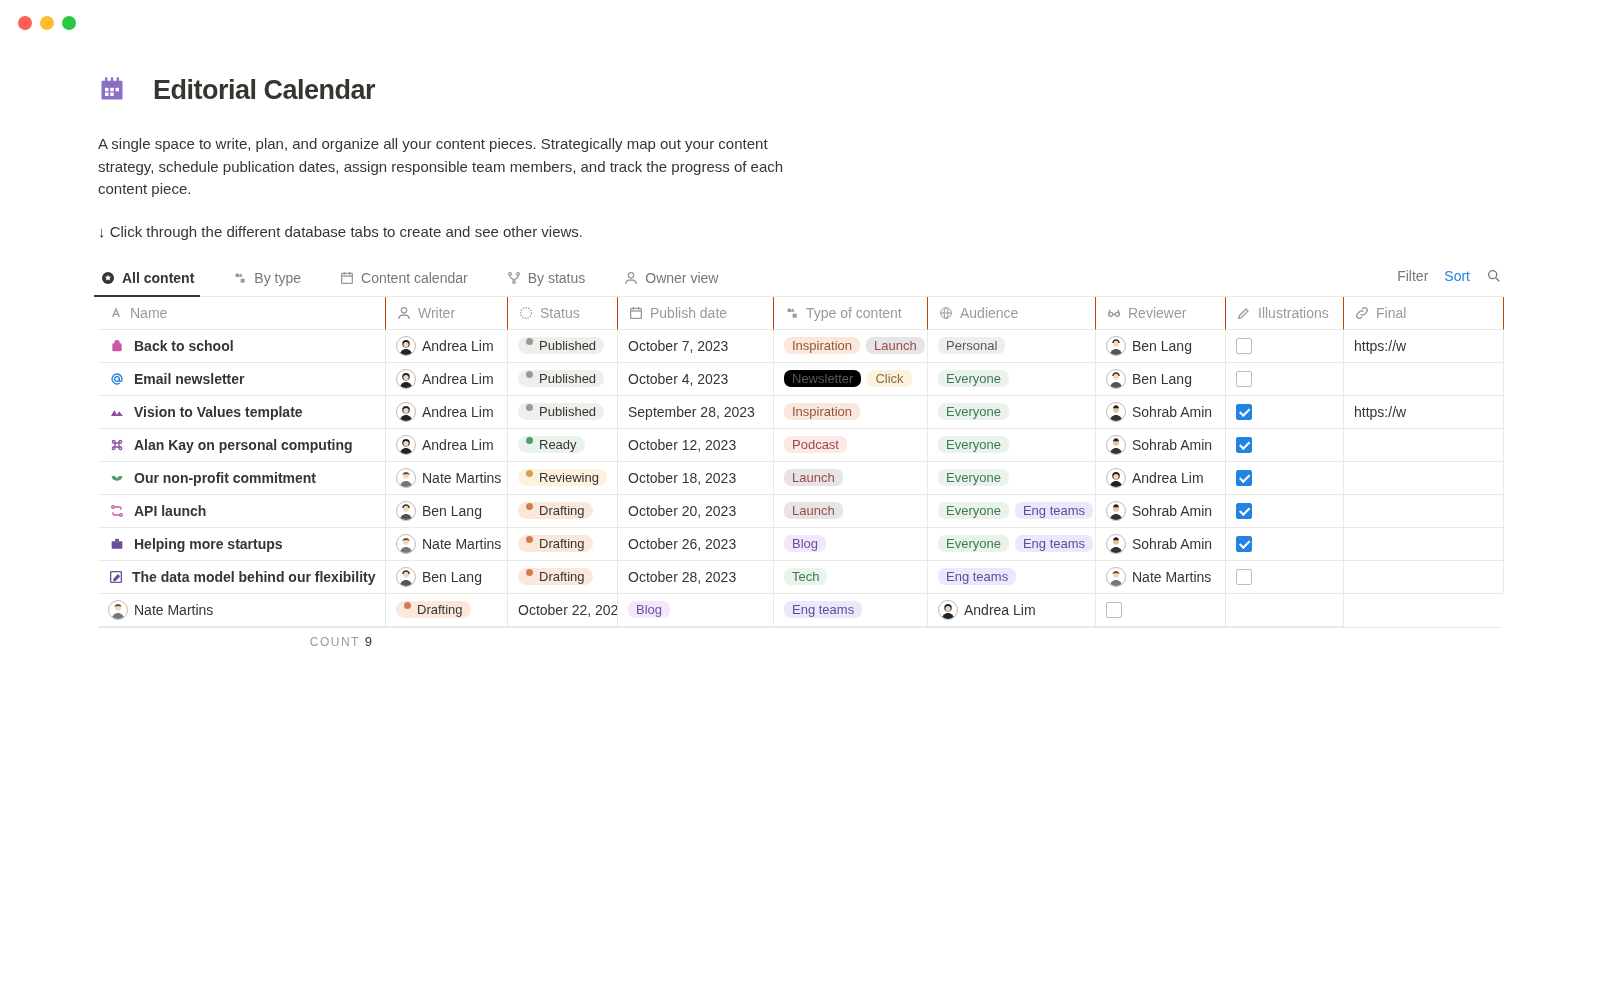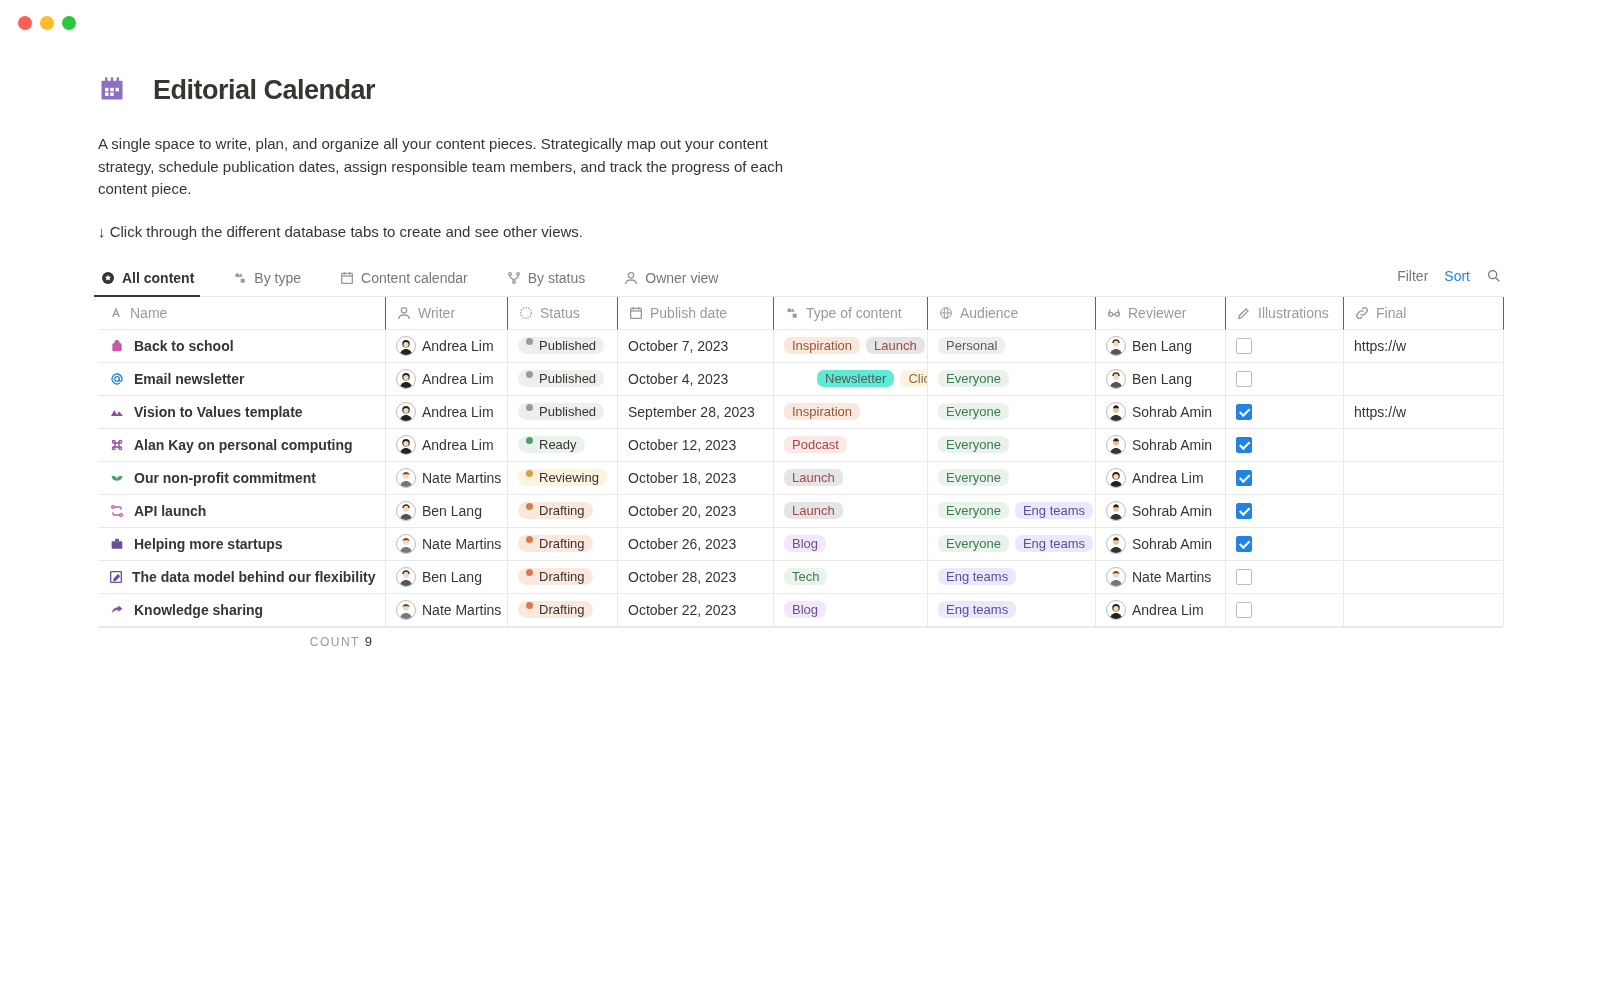--- a/index.html
+++ b/index.html
@@ -133,21 +133,21 @@
   .status-ready { background: #e9f3ec; }
   .status-ready .dotm { background: #4d9e6a; }
   .status-reviewing { background: #fdf1df; }
   .status-reviewing .dotm { background: #d4a24b; }
   .status-drafting { background: #fbe8dd; }
   .status-drafting .dotm { background: #d57b4c; }
 
   .tag { padding: 1px 8px; border-radius: 7px; font-size: 13px; }
   .tag-inspiration { background: #fbe8dd; color:#92563a;}
   .tag-launch { background: #e5e5e5; color:#a04949;}
-  .tag-newsletter { background: #5eead4; color:#5a5a57;margin-left:33px;}
+  .tag-newsletter { background: #000000; color:#5a5a57;}
   .tag-email { background: #fdf1df; color:#8a6d3b;}
   .tag-podcast { background: #fde8e8; color:#a04949;}
   .tag-blog { background: #f3e8fb; color:#6b4f99;}
   .tag-tech { background: #e9f3ec; color:#3d7a54;}
   .tag-everyone { background: #e9f3ec; color:#3d7a54;}
   .tag-engteams { background: #ece8fb; color:#5a4f99;}
   .tag-personal { background: #eeeeec; color:#5a5a57;}
 
   .chk {
     width: 16px; height: 16px; border: 1.5px solid #37352f55; border-radius: 2px;
@@ -718,28 +718,20 @@
           </svg>
         </span>
         <span>Nate Martins</span>
       </div>
       <div class="cell">
         <span class="chk "></span>
       </div>
       <div class="cell">
         <span></span>
       </div>
-      <div class="cell name">
-        <span class="row-icon" style="color:#8a4fa3">
-          <svg viewBox="0 0 24 24" fill="currentColor">
-            <path d="M14 5l6 5-6 5v-3c-5 0-8 2-10 5 1-6 5-9 10-9z"></path>
-          </svg>
-        </span>
-        <span>Knowledge sharing</span>
-      </div>
       <div class="cell">
         <span class="avatar">
           <svg viewBox="0 0 24 24">
             <circle cx="12" cy="9" r="4" fill="#f5d6b8"></circle>
             <path d="M7 8c1-3 3-4 5-4s4 1 5 4c-2-1-3-1-5-1s-3 0-5 1z" fill="#6b4a2b"></path>
             <path d="M4 24c0-5 4-8 8-8s8 3 8 8z" fill="#777"></path>
           </svg>
         </span>
         <span>Nate Martins</span>
       </div>

